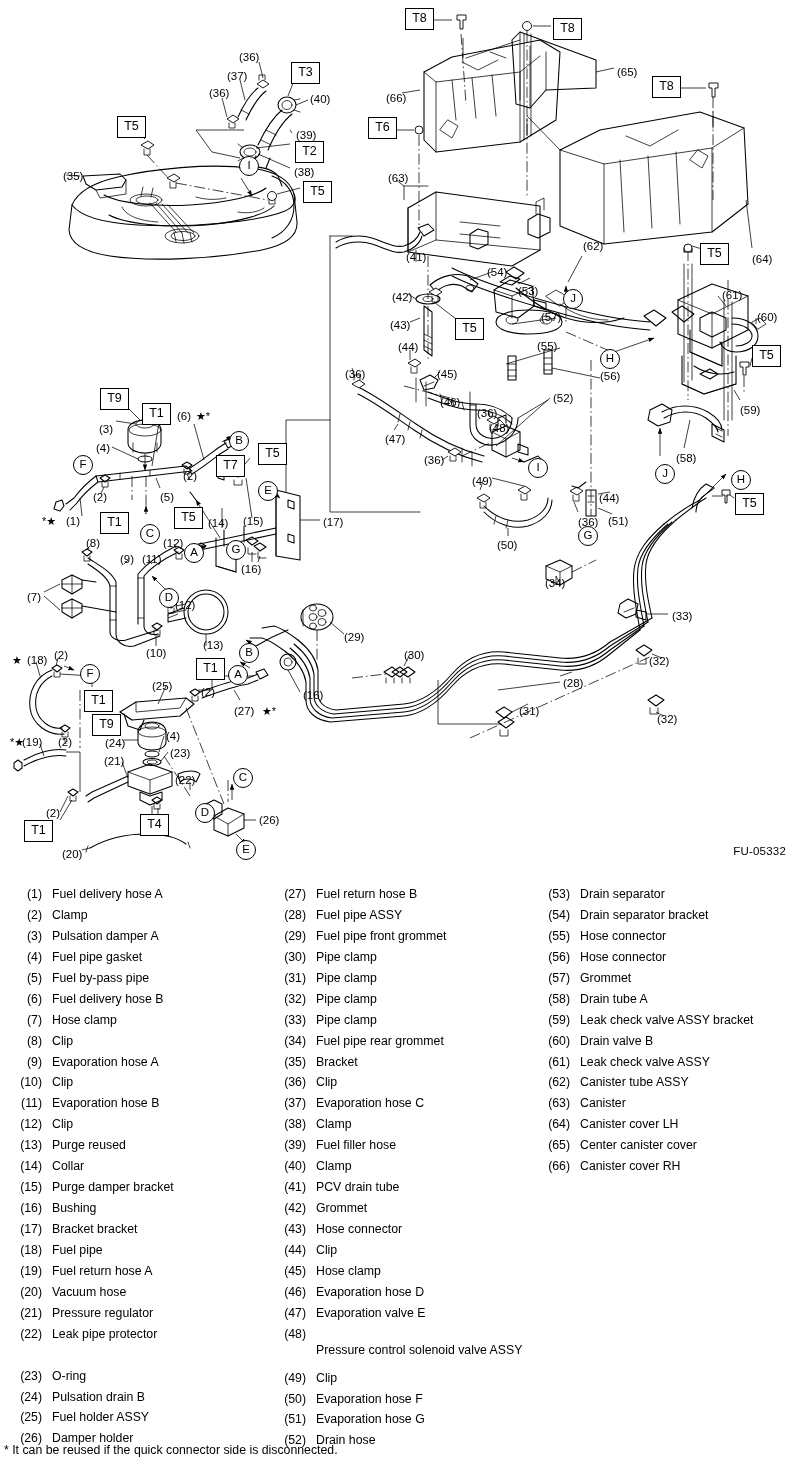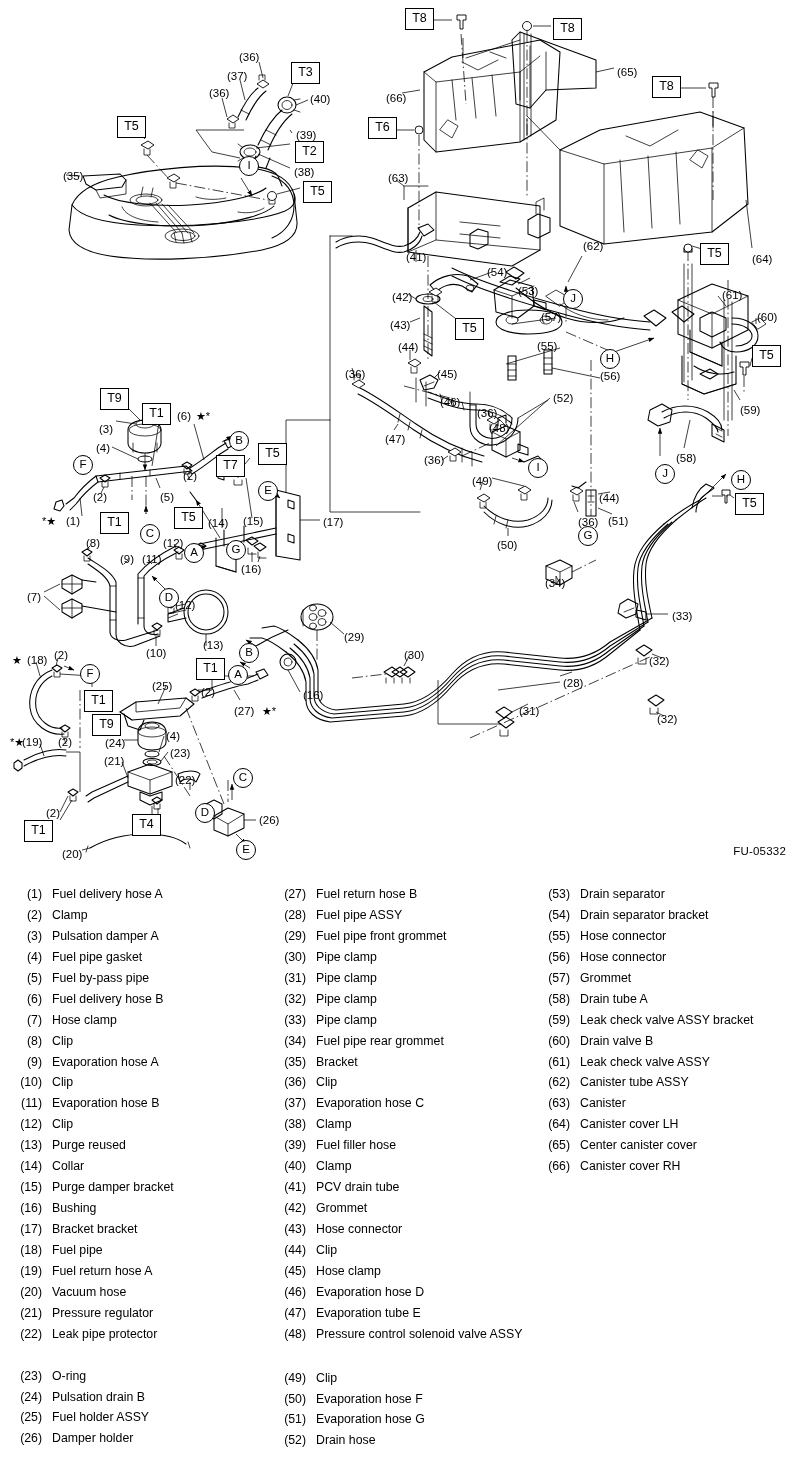--- a/index.html
+++ b/index.html
@@ -33,21 +33,21 @@
   #legend{position:absolute;left:0;top:884px;width:794px;height:560px;}
   .lcol{position:absolute;top:0;}
   .lcol.c1{left:8px;width:262px;}
   .lcol.c2{left:272px;width:262px;}
   .lcol.c3{left:536px;width:258px;}
   .lrow{position:relative;height:20.95px;font-size:12.3px;line-height:20.95px;}
   .lrow.tall{height:41.9px;line-height:17px;padding-top:2px;}
   .lrow.gap{height:20.95px;}
   .lnum{position:absolute;left:0;width:34px;text-align:right;}
   .ltxt{position:absolute;left:44px;right:0;}
-  .lrow.tall .ltxt{line-height:17px;}
+  .lrow.tall .ltxt{line-height:17px;margin-top:16px;}
   #footnote{position:absolute;left:4px;top:1443px;font-size:12.3px;line-height:14px;}
   .star{font-size:11px;}
 </style>
 </head>
 <body>
 
 <div id="page">
 
   <div id="diagram">
 
@@ -805,21 +805,21 @@
         <div class="tbox" style="left: 100px; top: 388px;">T9</div>
         <div class="tbox" style="left: 142px; top: 403px;">T1</div>
         <div class="tbox" style="left: 216px; top: 455px;">T7</div>
         <div class="tbox" style="left: 258px; top: 443px;">T5</div>
         <div class="tbox" style="left: 100px; top: 512px;">T1</div>
         <div class="tbox" style="left: 174px; top: 507px;">T5</div>
         <div class="tbox" style="left: 196px; top: 658px;">T1</div>
         <div class="tbox" style="left: 84px; top: 690px;">T1</div>
         <div class="tbox" style="left: 92px; top: 714px;">T9</div>
         <div class="tbox" style="left: 24px; top: 820px;">T1</div>
-        <div class="tbox" style="left: 132px; top: 814px;">T4</div>
+        <div class="tbox" style="left: 140px; top: 814px;">T4</div>
       </div>
 
     <div id="circle-layer">
         <div class="circ" style="left: 239px; top: 156px;">I</div>
         <div class="circ" style="left: 226px; top: 540px;">G</div>
         <div class="circ" style="left: 563px; top: 289px;">J</div>
         <div class="circ" style="left: 600px; top: 349px;">H</div>
         <div class="circ" style="left: 528px; top: 458px;">I</div>
         <div class="circ" style="left: 578px; top: 526px;">G</div>
         <div class="circ" style="left: 655px; top: 464px;">J</div>
@@ -1033,21 +1033,21 @@
         <div class="lrow">
           <span class="lnum">(45)</span>
           <span class="ltxt">Hose clamp</span>
         </div>
         <div class="lrow">
           <span class="lnum">(46)</span>
           <span class="ltxt">Evaporation hose D</span>
         </div>
         <div class="lrow">
           <span class="lnum">(47)</span>
-          <span class="ltxt">Evaporation tube E</span>
+          <span class="ltxt">Evaporation valve E</span>
         </div>
         <div class="lrow tall">
           <span class="lnum">(48)</span>
           <span class="ltxt">Pressure control solenoid valve ASSY</span>
         </div>
         <div class="lrow">
           <span class="lnum">(49)</span>
           <span class="ltxt">Clip</span>
         </div>
         <div class="lrow">
@@ -1116,14 +1116,15 @@
           <span class="lnum">(65)</span>
           <span class="ltxt">Center canister cover</span>
         </div>
         <div class="lrow">
           <span class="lnum">(66)</span>
           <span class="ltxt">Canister cover RH</span>
         </div>
       </div>
   </div>
 
+  <div id="footnote">* It can be reused if the quick connector side is disconnected.</div>
 
 </div>
 
 </body></html>

